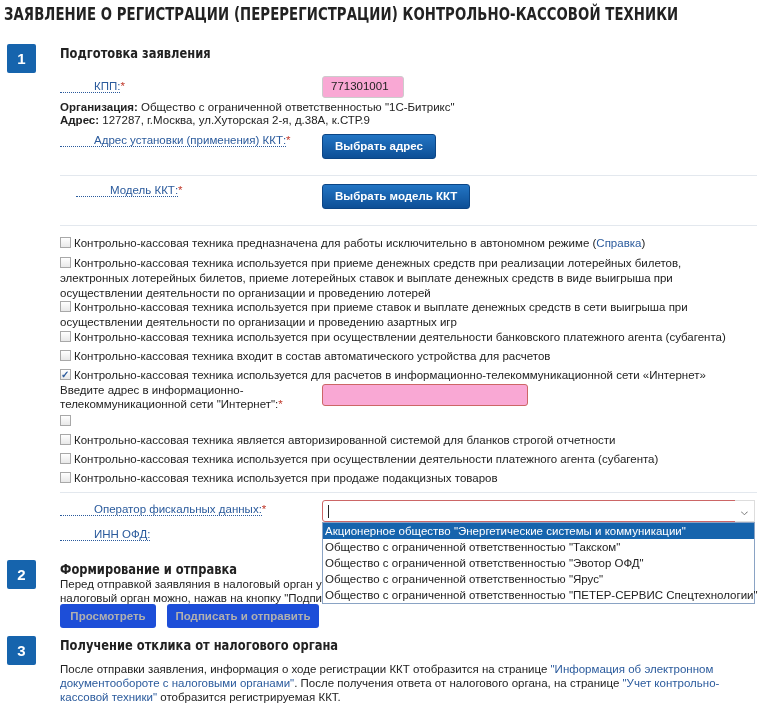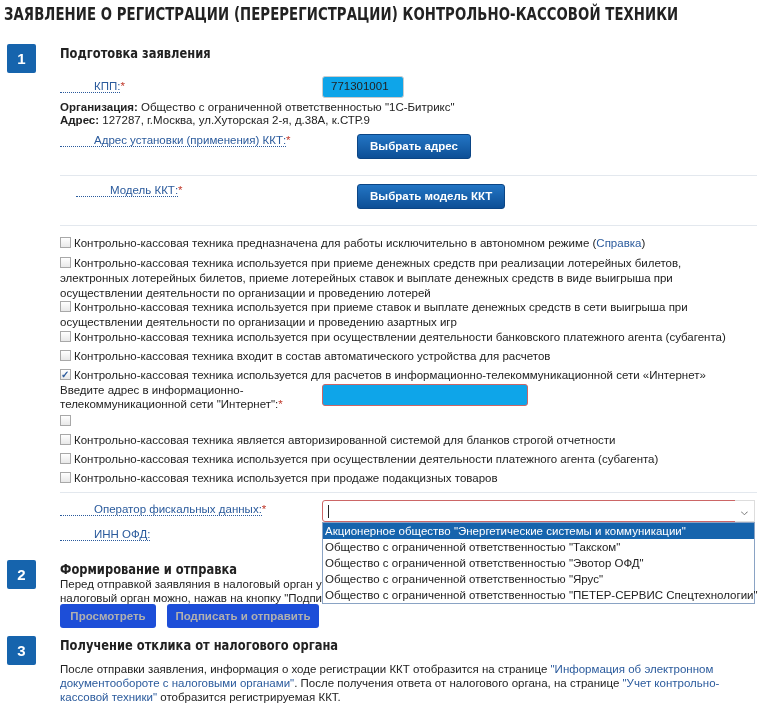--- a/index.html
+++ b/index.html
@@ -11,26 +11,26 @@
 
     .step-num { position: absolute; left: 7px; width: 29px; height: 29px; background: #1664ad; color: #fff;
       font-weight: bold; font-size: 15px; text-align: center; line-height: 29px; border-radius: 2px; }
     .step-title { position: absolute; left: 60px; font-size: 14px; font-weight: bold; color: #222;
       font-family: "DejaVu Sans", sans-serif; transform: scaleX(0.82); transform-origin: left top; white-space: nowrap; }
 
     .lbl-link { color: #2a5a9c; border-bottom: 1px dotted #2a5a9c; cursor: pointer; padding-left: 34px; }
     .req { color: #c0392b; }
     .abs { position: absolute; white-space: nowrap; }
 
-    .input-box { position: absolute; border: 1px solid #ccc; border-radius: 3px; background: #0ea5e9; height: 22px;
+    .input-box { position: absolute; border: 1px solid #ccc; border-radius: 3px; background: #f9a8d4; height: 22px;
       font-size: 11.5px; padding: 3px 8px; color: #222; font-family: "Liberation Sans", sans-serif; }
     .input-err { border: 1px solid #c66; }
 
     .btn-blue { position: absolute; height: 25px; background: linear-gradient(#2375c4, #0d4f96); color: #fff; font-weight: bold;
-      font-size: 11.5px; border: 1px solid #0b4585; border-radius: 3px; padding: 0 12px; line-height: 23px; cursor: pointer; margin-left: 35px; }
+      font-size: 11.5px; border: 1px solid #0b4585; border-radius: 3px; padding: 0 12px; line-height: 23px; cursor: pointer; }
     .divider { position: absolute; left: 60px; right: 16px; height: 1px; background: #e3e8ee; }
 
     .cb-row { position: absolute; left: 60px; width: 690px; font-size: 11.5px; line-height: 15px; color: #222; }
     .cb { display: inline-block; width: 11px; height: 11px; border: 1px solid #a8a8a8; background: linear-gradient(#fff,#e8e8e8);
       vertical-align: -1px; margin-right: 3px; position: relative; }
     .cb.checked::after { content: "✓"; position: absolute; left: 0px; top: -3px; font-size: 10px; color: #2a5a9c; font-weight: bold; }
     .link { color: #2a5a9c; cursor: pointer; }
 
     .select-box { position: absolute; left: 322px; top: 500px; width: 433px; height: 22px; border: 1px solid #c66; border-radius: 3px; background: #fff; }
     .select-caret { position: absolute; right: -1px; top: -1px; width: 20px; height: 22px; background: #fff; border: 1px solid #ddd; border-left: none;

